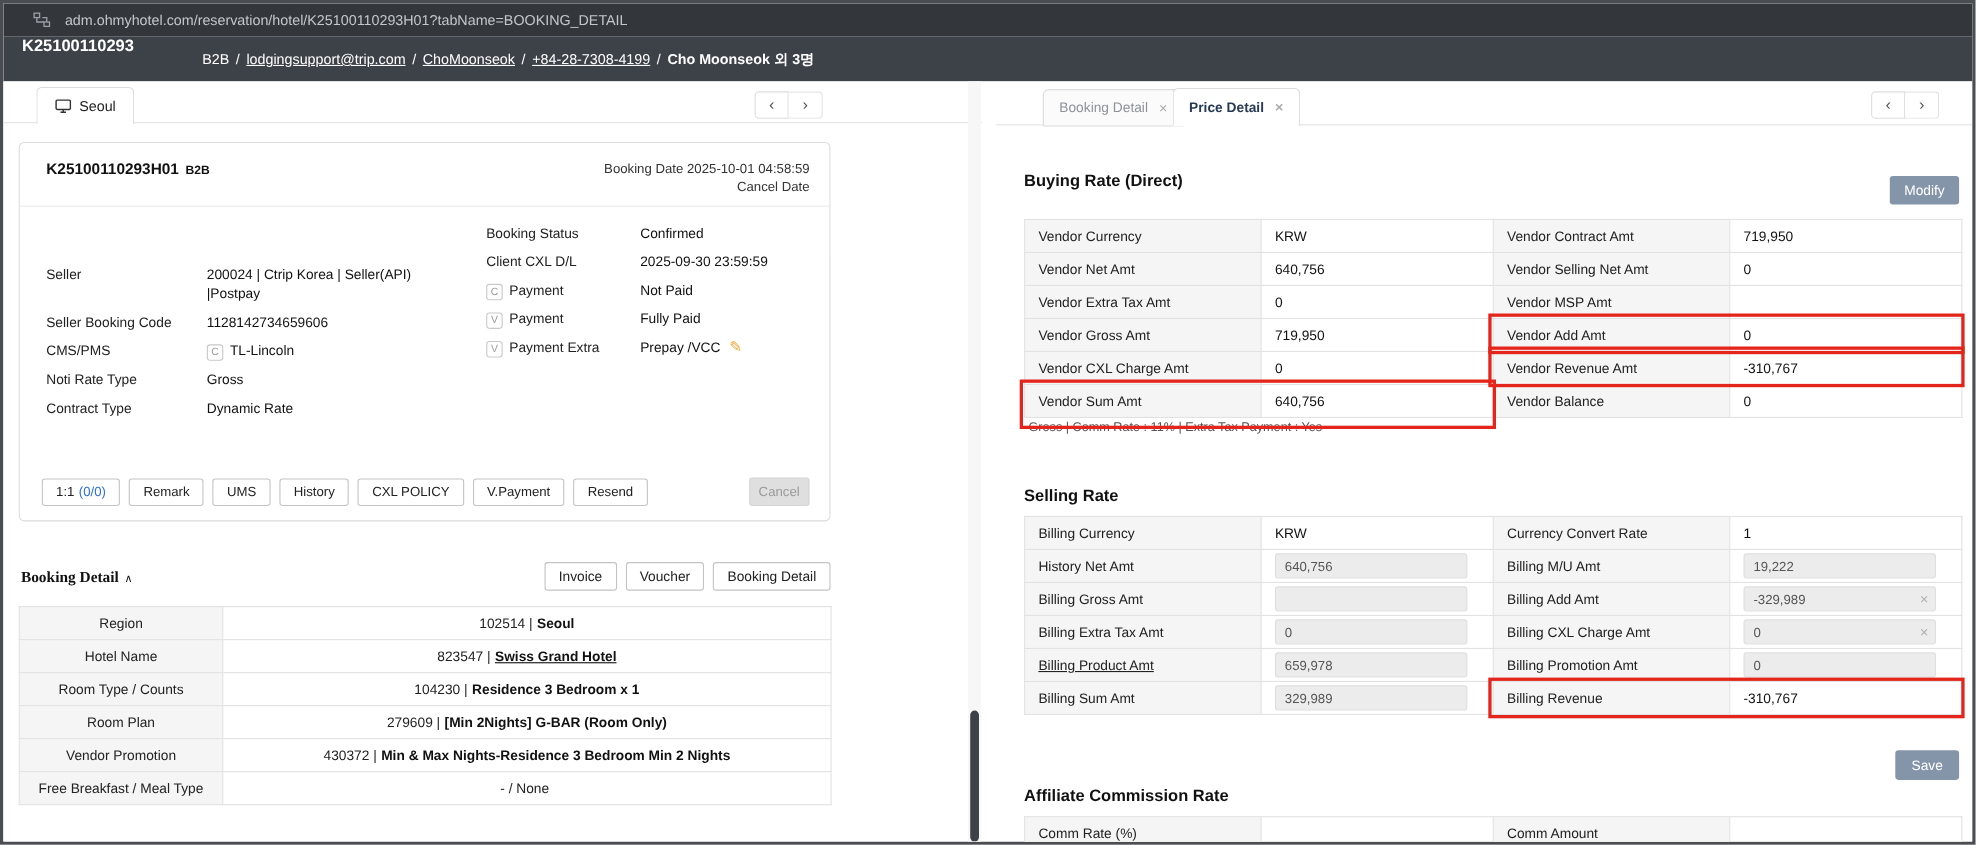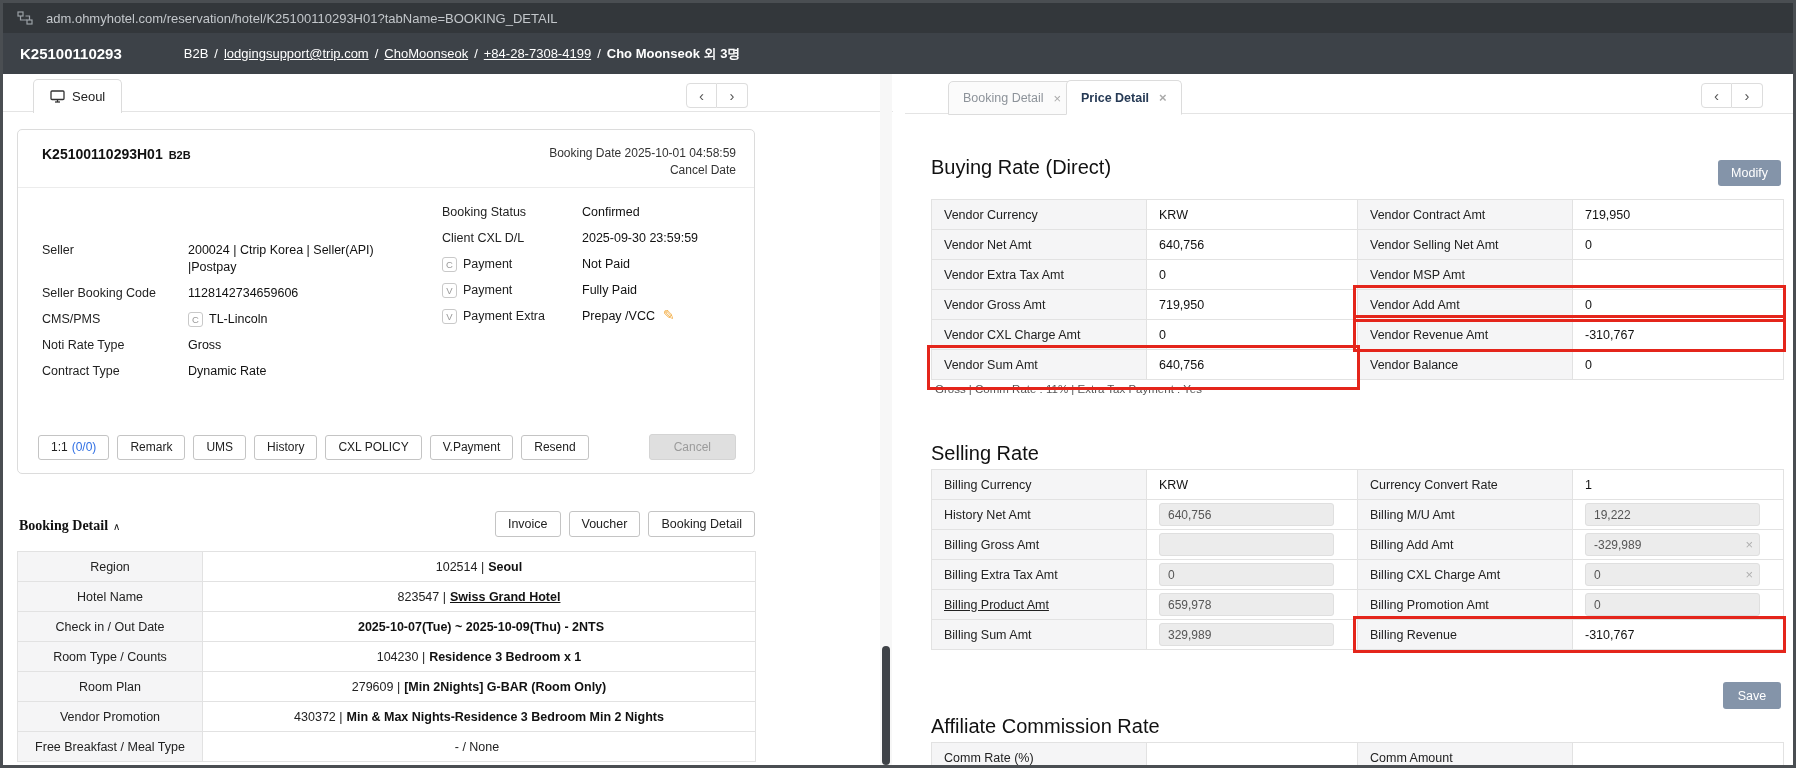--- a/index.html
+++ b/index.html
@@ -1,24 +1,24 @@
 <!DOCTYPE html>
 <html><head>
 <meta charset="utf-8">
 <style>
   * { box-sizing: border-box; margin: 0; padding: 0; }
   body { background:#888; font-family:"Liberation Sans","DejaVu Sans",sans-serif; }
   .screen { position:relative; width:1796px; height:768px; border:3px solid #4a4e52; background:#fff; overflow:hidden; }
 
   
-  .urlbar { height:30px; background:#33373b; display:flex; align-items:center; gap:12px; padding-left:14px; }
+  .urlbar { height:30px; background:#33373b; display:flex; align-items:center; gap:12px; padding-left:27px; }
   .urlbar .url { color:#c3c7cb; font-size:13px; }
 
   
-  .idbar { height:41px; background:#3d4248; display:flex; align-items:center; padding-left:17px; color:#fff; }
+  .idbar { height:41px; background:#3d4248; display:flex; padding-left:17px; color:#fff; }
   .idbar .bno { font-size:15px; font-weight:bold; margin-right:62px; }
   .idbar .meta { font-size:13px; display:flex; align-items:center; gap:6px; }
   .idbar .lnk { text-decoration:underline; cursor:pointer; }
   .idbar .guests { font-weight:bold; }
 
   .main { position:relative; height:768px; background:#fff; }
 
   
   .lp { position:absolute; left:0; top:0; width:890px; height:100%; }
   .lp-tabbar { position:relative; height:38px; border-bottom:1px solid #e4e4e4; }
@@ -39,21 +39,21 @@
   .fcol-r { flex:1; }
   .frow { display:flex; margin-bottom:9px; font-size:12.5px; line-height:17px; color:#111; }
   .flabel { width:146px; flex-shrink:0; color:#222; }
   .fcol-r .flabel { width:140px; }
   .fcol-l .fvalue { width:235px; }
   .tag { display:inline-flex; width:15px; height:15px; border:1px solid #c9c9c9; border-radius:3px; align-items:center; justify-content:center; font-size:9.5px; color:#999; margin-right:6px; background:#fff; flex-shrink:0; }
   .pencil { color:#f2a93b; font-size:14px; margin-left:8px; cursor:pointer; line-height:14px; }
   .card-actions { position:absolute; left:20px; right:18px; bottom:13px; display:flex; gap:8px; align-items:center; }
   .abtn { height:25px; padding:0 12px; background:#fff; border:1px solid #c4c4c4; border-radius:3px; font-size:12px; color:#222; display:inline-flex; align-items:center; cursor:pointer; white-space:nowrap; }
   .abtn .cnt { color:#2f6fe4; margin-left:4px; }
-  .abtn-cancel { margin-left:auto; background:#dfdfdf; border:1px solid #d4d4d4; color:#9b9b9b; padding:0 24px; height:26px; }
+  .abtn-cancel { margin-left:auto; background:#dfdfdf; border:1px solid #d4d4d4; color:#9b9b9b; padding:0 8px; height:26px; }
 
   .bd-title { position:absolute; left:16px; top:444px; font-size:14px; font-weight:bold; color:#111;font-family:Liberation Serif, serif; }
   .bd-title .caret { font-size:10px; margin-left:5px; font-weight:normal; cursor:pointer; }
   .bd-btns { position:absolute; right:138px; top:437px; display:flex; gap:8px; }
   .bd-btns .abtn { height:26px; font-size:12.5px; }
 
   table.grid { border-collapse:collapse; table-layout:fixed; background:#fff; }
   table.grid td { border:1px solid #e2e2e2; height:30px; font-size:12.5px; padding:0 12px; color:#111; overflow:hidden; white-space:nowrap; }
   table.grid td.lbl { background:#f5f5f6; color:#222; }
   .bd-table { position:absolute; left:14px; top:477px; width:738px;text-align:center; }
@@ -66,21 +66,21 @@
 
   
   .rp { position:absolute; left:902px; top:0; right:0; bottom:0; overflow:hidden; }
   .rp-tabbar { position:relative; height:40px; border-bottom:1px solid #e4e4e4; }
   .rtab { position:absolute; height:34px; top:7px; border:1px solid #dcdcdc; border-radius:5px 5px 0 0; display:flex; align-items:center; gap:10px; padding:0 14px; font-size:12.5px; cursor:pointer; background:#fff; }
   .rtab1 { left:43px; color:#8d939a; background:#fbfbfb; }
   .rtab2 { left:161px; top:6px; height:35px; color:#263a55; font-weight:bold; border-bottom:1px solid #fff; z-index:2; }
   .tab-x { color:#aaa; font-size:13px; cursor:pointer; }
   .rp .navgrp { right:30px; top:9px; }
 
-  .sec-title { position:absolute; left:26px; font-size:20px; font-weight:normal; color:#111; }
+  .sec-title { position:absolute; left:26px; font-size:15px; font-weight:bold; color:#111; }
   .btn-solid { position:absolute; right:12px; background:#8494a9; color:#fff; border:none; border-radius:3px; font-size:12.5px; cursor:pointer; }
   .btn-modify { top:86px; width:63px; height:26px; }
   .btn-save { top:608px; width:58px; height:27px; }
 
   .buy-table { position:absolute; left:26px; top:125px; width:852px; }
   .sell-table { position:absolute; left:26px; top:395px; width:852px; }
   .aff-table { position:absolute; left:26px; top:668px; width:852px; }
   .note { position:absolute; left:30px; top:309px; font-size:11.5px; color:#555; }
 
   .lbl-link { text-decoration:underline; cursor:pointer; }
@@ -235,24 +235,20 @@
         <tbody>
             <tr>
           <td class="lbl">Region</td>
           <td><span class="code">102514 |</span><span class="btext">Seoul</span></td>
         </tr>
         <tr>
           <td class="lbl">Hotel Name</td>
           <td><span class="code">823547 |</span><span class="btext link">Swiss Grand Hotel</span></td>
         </tr>
         <tr>
-          <td class="lbl">Check in / Out Date</td>
-          <td><span class="code"></span><span class="btext">2025-10-07(Tue) ~ 2025-10-09(Thu) - 2NTS</span></td>
-        </tr>
-        <tr>
           <td class="lbl">Room Type / Counts</td>
           <td><span class="code">104230 |</span><span class="btext">Residence 3 Bedroom x 1</span></td>
         </tr>
         <tr>
           <td class="lbl">Room Plan</td>
           <td><span class="code">279609 |</span><span class="btext">[Min 2Nights] G-BAR (Room Only)</span></td>
         </tr>
         <tr>
           <td class="lbl">Vendor Promotion</td>
           <td><span class="code">430372 |</span><span class="btext">Min &amp; Max Nights-Residence 3 Bedroom Min 2 Nights</span></td>

